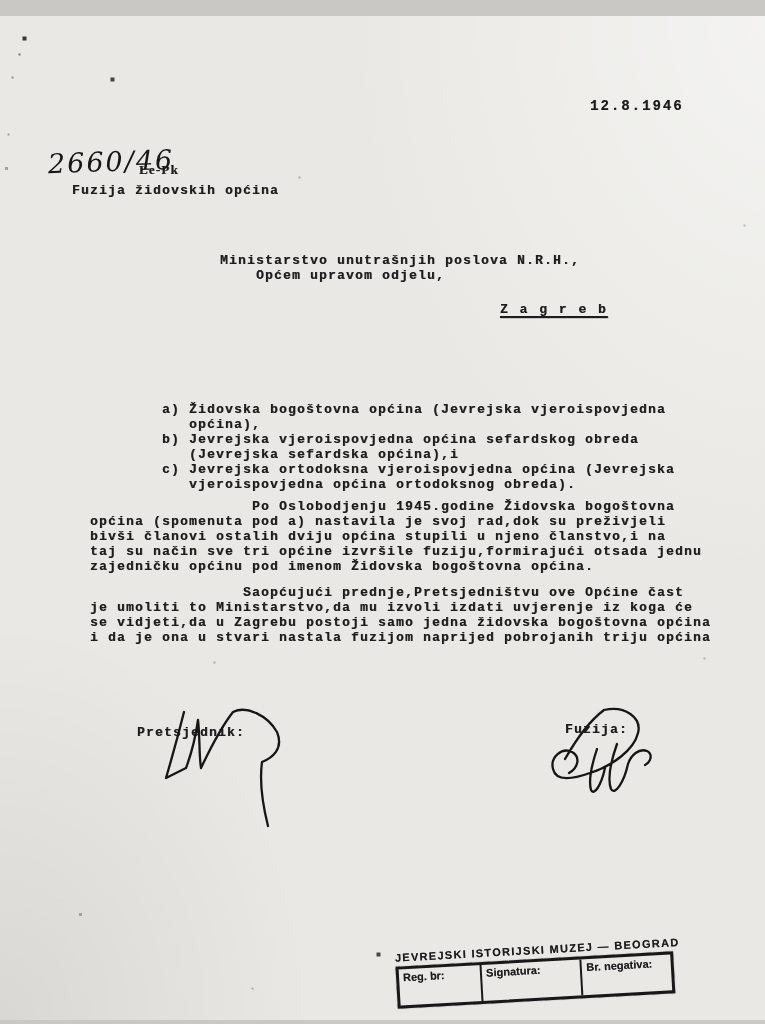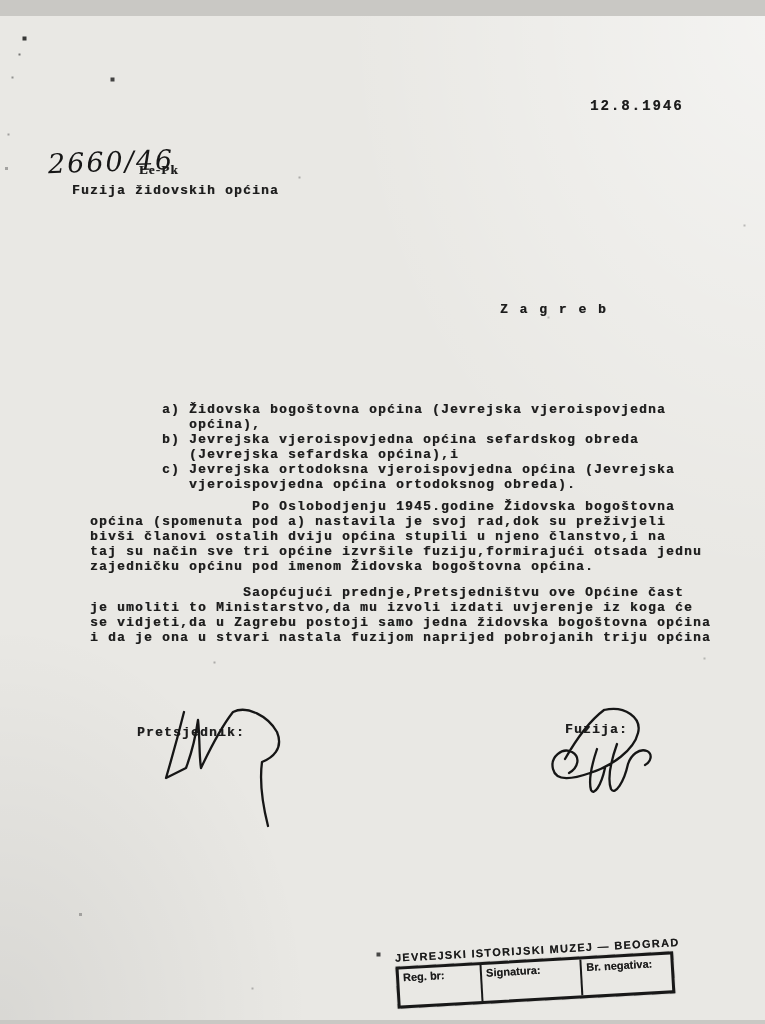--- a/index.html
+++ b/index.html
@@ -20,20 +20,21 @@
     font-family:"Liberation Mono", monospace;
     font-weight:700;
     font-size:13px;
     line-height:15px;
     letter-spacing:1.2px;
     white-space:pre;
     color:#1c1c1c;
     text-shadow:0.4px 0.3px 0.6px rgba(15,15,15,0.55);
   }
   .city{
+    text-decoration:underline;
     text-underline-offset:3px;
     text-decoration-thickness:1.5px;
     letter-spacing:2px;
   }
   .handwritten-ref{
     position:absolute;
     font-family:"DejaVu Serif", serif;
     font-style:italic;
     font-size:27px;
     letter-spacing:2px;
@@ -101,20 +102,22 @@
   <div class="speckles"></div>
 
   <div class="type" style="left:590px;top:83px;font-size:14px;letter-spacing:2px;">12.8.1946</div>
 
   <div class="handwritten-ref" style="left:48px;top:130px;">2660/46</div>
 
   <div class="type" style="left:139px;top:146px;font-family:Liberation Serif, serif;">Le-Pk</div>
 
   <div class="type" style="left:72px;top:167px;">Fuzija židovskih općina</div>
 
+  <div class="type" style="left:220px;top:237px;">Ministarstvo unutrašnjih poslova N.R.H.,
+    Općem upravom odjelu,</div>
 
   <div class="type city" style="left:500px;top:286px;">Z a g r e b</div>
 
 
   <div class="type" style="left:90px;top:386px;">        a) Židovska bogoštovna općina (Jevrejska vjeroispovjedna
            općina),
         b) Jevrejska vjeroispovjedna općina sefardskog obreda
            (Jevrejska sefardska općina),i
         c) Jevrejska ortodoksna vjeroispovjedna općina (Jevrejska
            vjeroispovjedna općina ortodoksnog obreda).</div>

